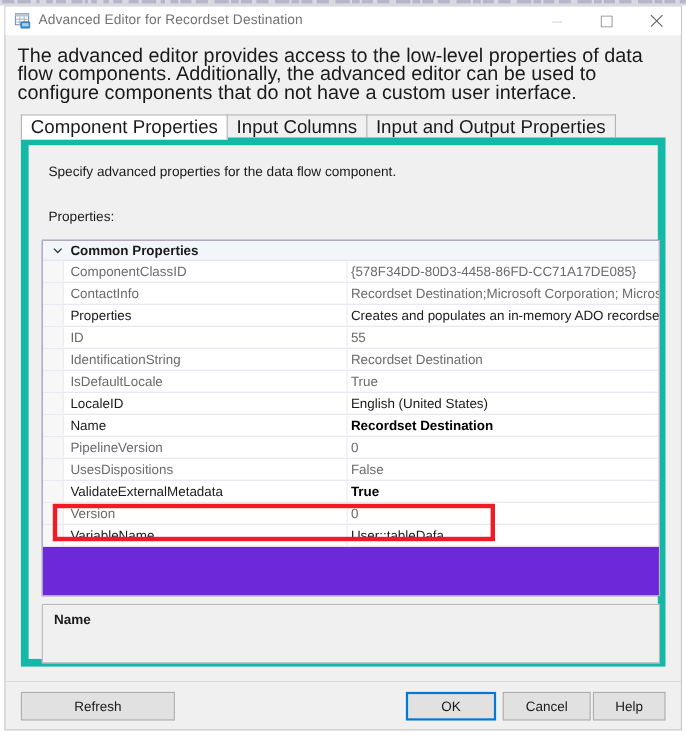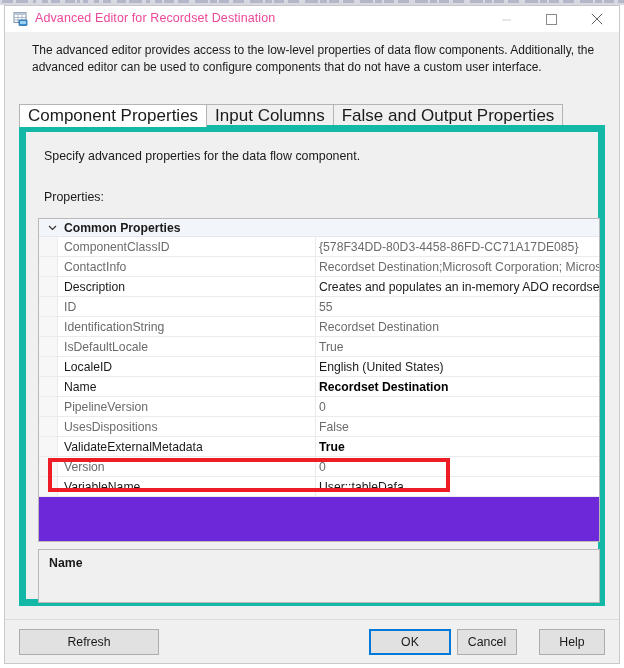--- a/index.html
+++ b/index.html
@@ -56,43 +56,43 @@
   }
   #title-icon {
     position: absolute;
     left: 8px; top: 5px;
     width: 16px; height: 16px;
   }
   #title-text {
     position: absolute;
     left: 30px; top: 5px;
     font-size: 12.5px;
-    color: #ec4899;
+    color: #737373;
     white-space: nowrap;
     letter-spacing: .1px;
   }
   .wbtn {
     position: absolute;
     top: 0;
     width: 45px; height: 26px;
     background: transparent;
     border: none;
     padding: 0;
   }
   #btn-min { right: 90px; }
   #btn-max { right: 45px; }
   #btn-close { right: 0px; }
   .wbtn svg { display: block; margin: 0 auto; }
 
   
   #intro {
     position: absolute;
-    left: 27px; top: 36px;
+    left: 11px; top: 36px;
     width: 580px;
-    font-size: 12px;
+    font-size: 18px;
     line-height: 17px;
     color: #1a1a1a;
   }
 
   
   #tabstrip {
     position: absolute;
     left: 14px; top: 98px;
     height: 22px;
   }
@@ -266,21 +266,21 @@
     font-family: "Liberation Sans", sans-serif;
     font-size: 12.3px;
     color: #1a1a1a;
     padding: 0;
     text-align: center;
     line-height: 24px;
   }
   #btn-refresh { left: 14px;  top: 623px; width: 140px; }
   #btn-ok      { left: 364px; top: 623px; width: 82px;
                  border: 2px solid #0078d7; line-height: 22px; }
-  #btn-cancel  { left: 452px; top: 623px; width: 60px; }
+  #btn-cancel  { left: 452px; top: 623px; width: 80px; }
   #btn-help    { left: 534px; top: 623px; width: 66px; }
 </style>
 </head>
 <body>
 
 <div id="bg-strip">
     <span class="speck" style="left: 2px; width: 11px;"></span>
     <span class="speck" style="left: 16px; width: 12px;"></span>
     <span class="speck" style="left: 33px; width: 3px;"></span>
     <span class="speck" style="left: 42px; width: 6px;"></span>
@@ -363,21 +363,21 @@
         <line x1="11.2" y1="0.8" x2="0.8" y2="11.2" stroke="#606060" stroke-width="1"></line>
       </svg>
     </button>
   </div>
 
   <div id="intro">The advanced editor provides access to the low-level properties of data flow components. Additionally, the advanced editor can be used to configure components that do not have a custom user interface.</div>
 
   <div id="tabstrip">
     <div class="tab active">Component Properties</div>
     <div class="tab">Input Columns</div>
-    <div class="tab">False and Output Properties</div>
+    <div class="tab">Input and Output Properties</div>
   </div>
 
   <div id="tabpage">
 
     <div id="page-hint">Specify advanced properties for the data flow component.</div>
     <div id="props-label">Properties:</div>
 
     <div id="grid">
 
       <div class="cat-row">
@@ -397,21 +397,21 @@
       </div>
       <div class="prop-row">
         <span class="prop-gutter"></span>
         <span class="vdivider"></span>
         <span class="prop-name">ContactInfo</span>
         <span class="prop-value">Recordset Destination;Microsoft Corporation; Microsoft SQ</span>
       </div>
       <div class="prop-row editable">
         <span class="prop-gutter"></span>
         <span class="vdivider"></span>
-        <span class="prop-name">Description</span>
+        <span class="prop-name">Properties</span>
         <span class="prop-value">Creates and populates an in-memory ADO recordset that i</span>
       </div>
       <div class="prop-row">
         <span class="prop-gutter"></span>
         <span class="vdivider"></span>
         <span class="prop-name">ID</span>
         <span class="prop-value">55</span>
       </div>
       <div class="prop-row">
         <span class="prop-gutter"></span>

